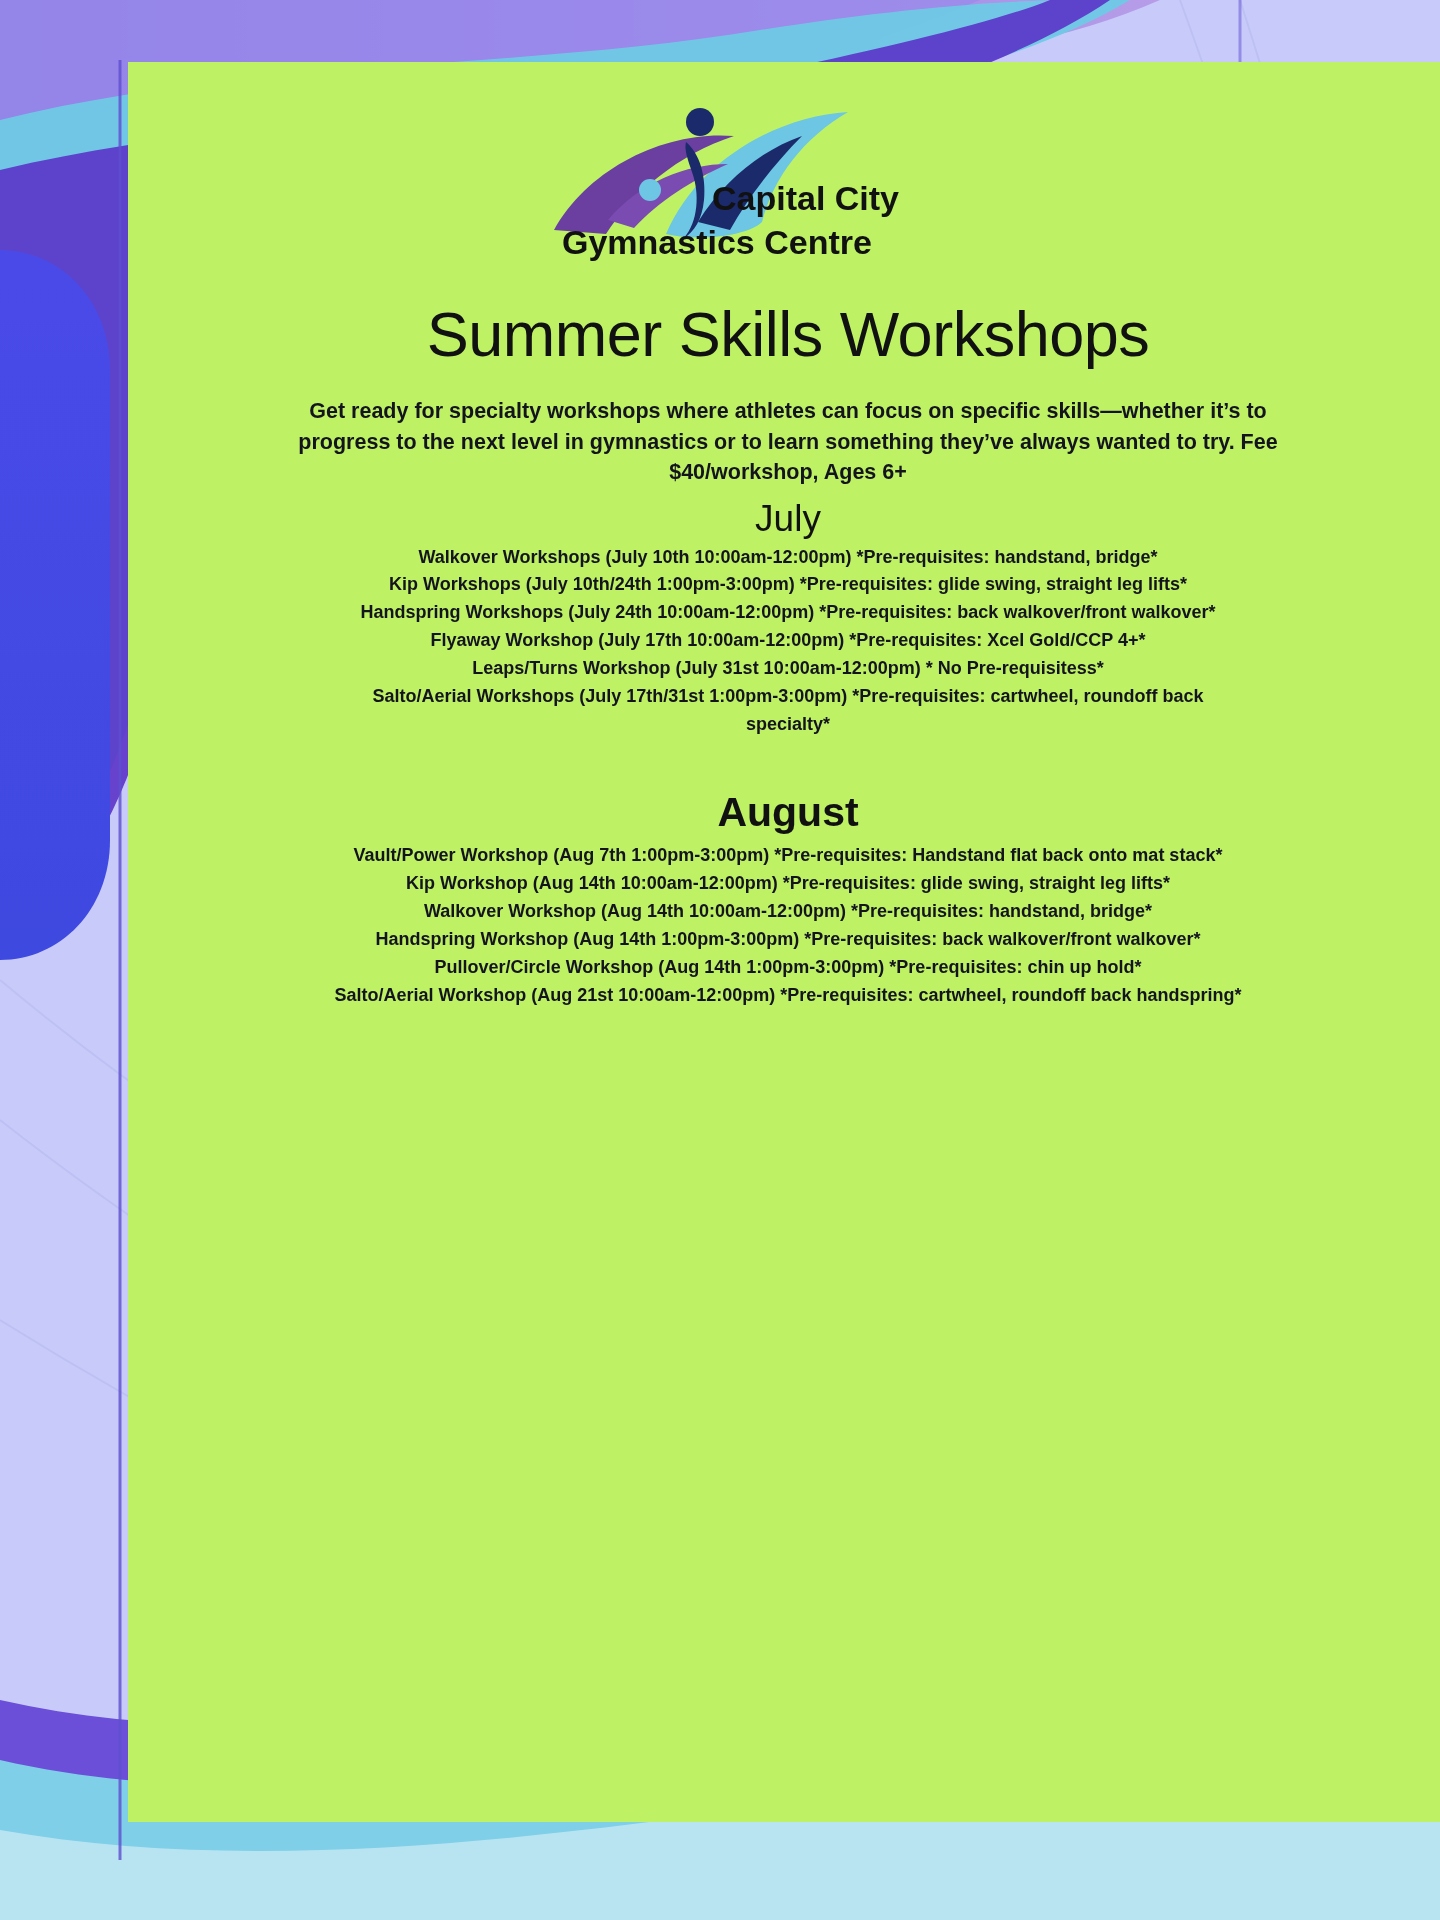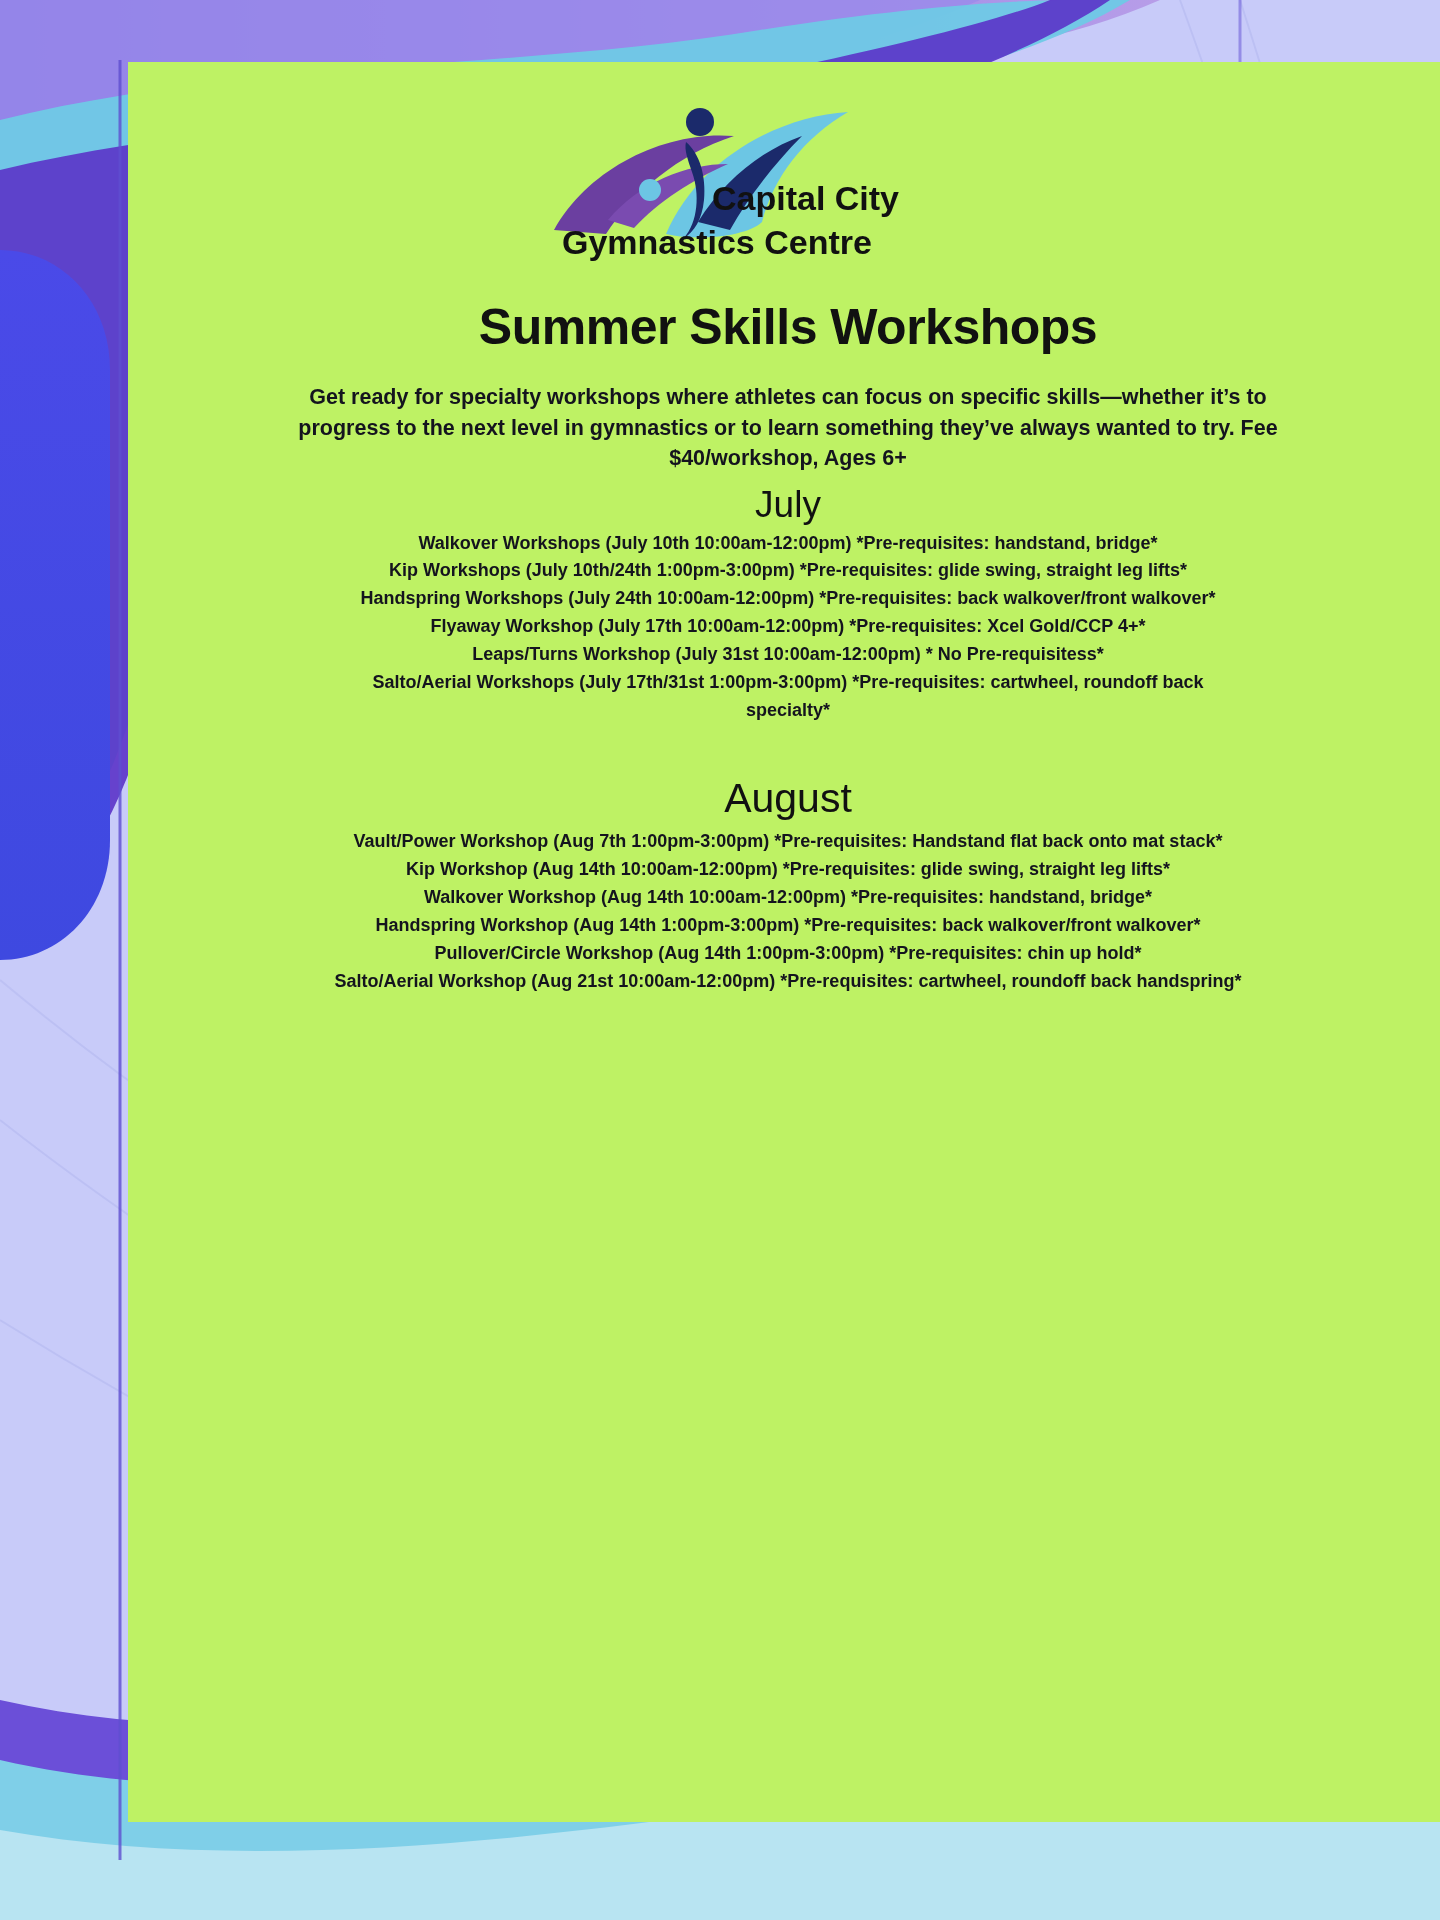--- a/index.html
+++ b/index.html
@@ -47,43 +47,43 @@
     display: flex;
     justify-content: center;
     align-items: flex-end;
     margin-top: 10px;
     margin-bottom: 6px;
   }
   .logo-svg { display: block; }
 
   
   .main-title {
-    font-size: 50px;
-    font-weight: 700;
+    font-size: 63px;
+    font-weight: 400;
     letter-spacing: -0.5px;
     color: #111;
     margin-top: 2px;
     margin-bottom: 26px;
   }
   .intro {
     font-size: 21.5px;
     font-weight: 700;
     line-height: 1.42;
     color: #14141e;
     max-width: 1000px;
     margin: 16px auto 10px auto;
   }
   .month-title {
     font-size: 37px;
     font-weight: 400;
     color: #111;
     margin: 10px 0 6px 0;
   }
   .month-title.bold {
-    font-weight: 400;
+    font-weight: 700;
     font-size: 41px;
     margin-top: 52px;
     margin-bottom: 8px;
   }
   .item {
     font-size: 18px;
     font-weight: 700;
     line-height: 1.33;
     color: #14141e;
     margin: 0 auto 4px auto;

